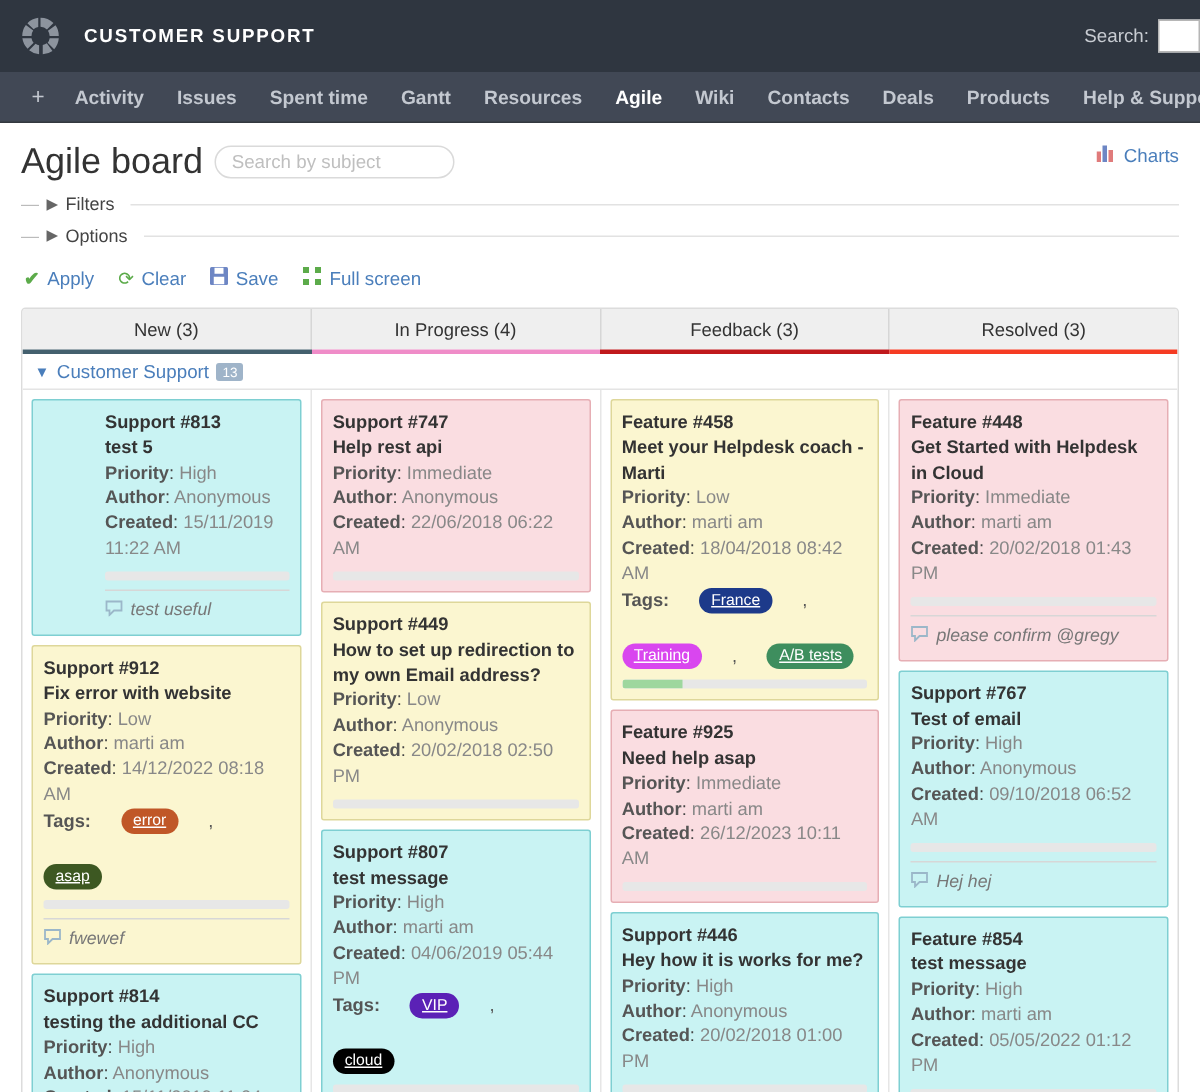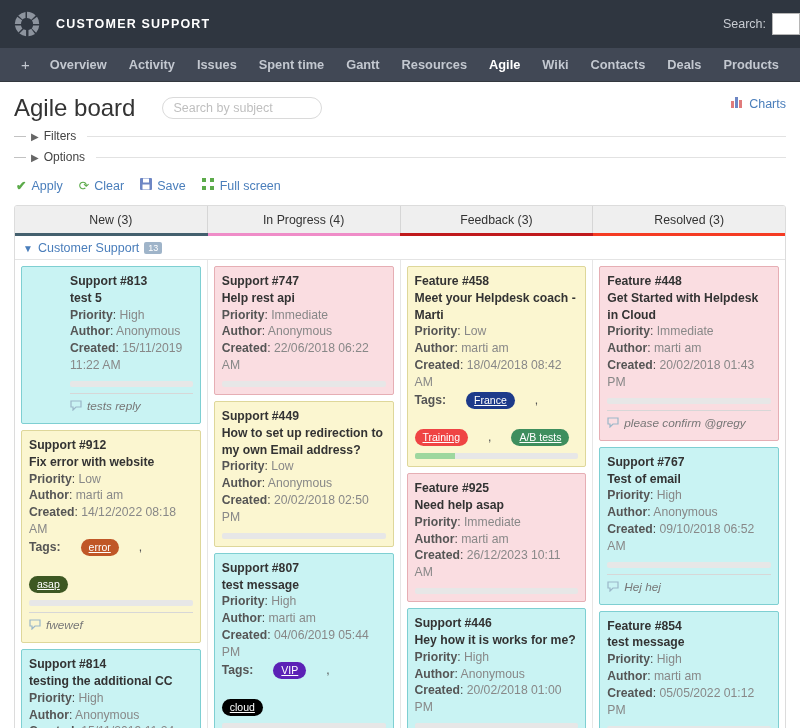--- a/index.html
+++ b/index.html
@@ -71,21 +71,21 @@
   #nav-add { color: #c3c8d0; font-size: 15px; padding: 0 9px; cursor: pointer; line-height:34px;}
 
   
   #page {
     padding: 12px 14px 0 14px;
     position: relative;
   }
   #title-row {
     display: flex;
     align-items: center;
-    gap: 27px;
+    gap: 8px;
     margin-bottom: 6px;
   }
   #page-title {
     font-size: 24px;
     color: #333;
     font-weight: normal;
   }
   #subject-search {
     width: 160px; height: 22px;
     border: 1px solid #dadada;
@@ -235,21 +235,20 @@
   <span id="app-title">CUSTOMER SUPPORT</span>
 
   <div id="header-search">
     <span id="header-search-label">Search:</span>
     <input id="header-search-input" type="text" value="" style="">
   </div>
 </div>
 
 <div id="main-nav">
   <span id="nav-add">+</span>
-  <span class="nav-item">Overview</span>
   <span class="nav-item">Activity</span>
   <span class="nav-item">Issues</span>
   <span class="nav-item">Spent time</span>
   <span class="nav-item">Gantt</span>
   <span class="nav-item">Resources</span>
   <span class="nav-item active">Agile</span>
   <span class="nav-item">Wiki</span>
   <span class="nav-item">Contacts</span>
   <span class="nav-item">Deals</span>
   <span class="nav-item">Products</span>
@@ -349,21 +348,21 @@
             <div class="fld"><b>Priority</b>: <span>High</span></div>
             <div class="fld"><b>Author</b>: <span>Anonymous</span></div>
             <div class="fld"><b>Created</b>: <span>15/11/2019 11:22 AM</span></div>
             <div class="progress">
               <div class="bar" style="width: 0%;"></div>
             </div>
             <div class="comment">
               <span class="bubble"><svg width="12" height="11" viewBox="0 0 12 11">
                   <path d="M1 1 h10 v6 h-5 l-3 3 v-3 h-2 z" fill="none" stroke="#9bb7c9" stroke-width="1.2"></path>
                 </svg></span>
-              <span>tests reply</span>
+              <span>test useful</span>
             </div>
           </div>
           <div class="card" style="background: rgb(251, 246, 208); border-color: rgb(222, 215, 154);">
             <div class="cid">Support #912</div>
             <div class="csubj">Fix error with website</div>
             <div class="fld"><b>Priority</b>: <span>Low</span></div>
             <div class="fld"><b>Author</b>: <span>marti am</span></div>
             <div class="fld"><b>Created</b>: <span>14/12/2022 08:18 AM</span></div>
             <div class="tags-row">
               <span class="tg-label">Tags:</span>
@@ -437,21 +436,21 @@
           <div class="card" style="background: rgb(251, 246, 208); border-color: rgb(222, 215, 154);">
             <div class="cid">Feature #458</div>
             <div class="csubj">Meet your Helpdesk coach - Marti</div>
             <div class="fld"><b>Priority</b>: <span>Low</span></div>
             <div class="fld"><b>Author</b>: <span>marti am</span></div>
             <div class="fld"><b>Created</b>: <span>18/04/2018 08:42 AM</span></div>
             <div class="tags-row">
               <span class="tg-label">Tags:</span>
               <span class="tag" style="background: rgb(29, 58, 138);">France</span>
               <span class="tag-sep">,</span>
-              <span class="tag" style="background: #ef4444;">Training</span>
+              <span class="tag" style="background: #d946ef;">Training</span>
               <span class="tag-sep">,</span>
               <span class="tag" style="background: rgb(62, 142, 94);">A/B tests</span>
             </div>
             <div class="progress">
               <div class="bar" style="width: 25%;"></div>
             </div>
           </div>
           <div class="card" style="background: rgb(250, 221, 225); border-color: rgb(230, 174, 180);">
             <div class="cid">Feature #925</div>
             <div class="csubj">Need help asap</div>

